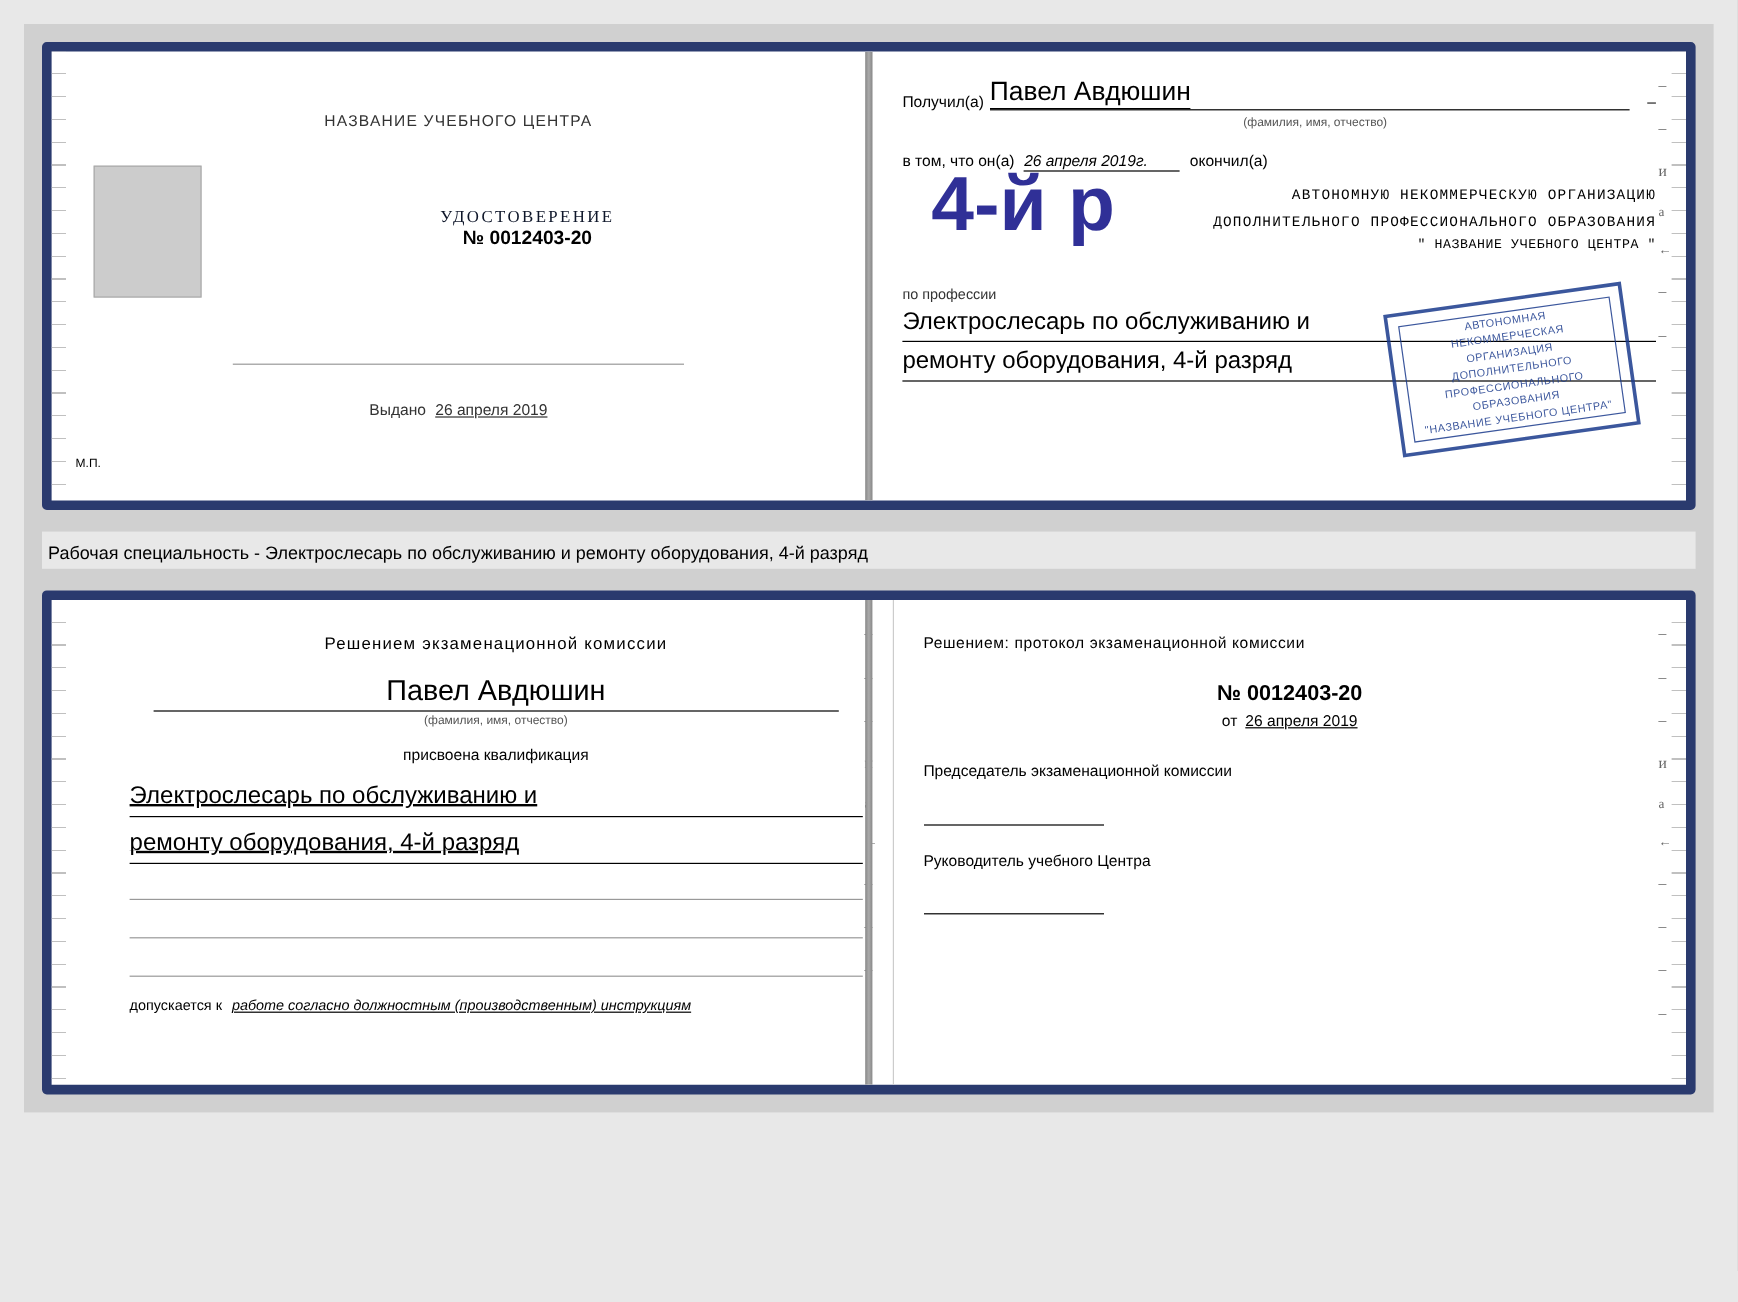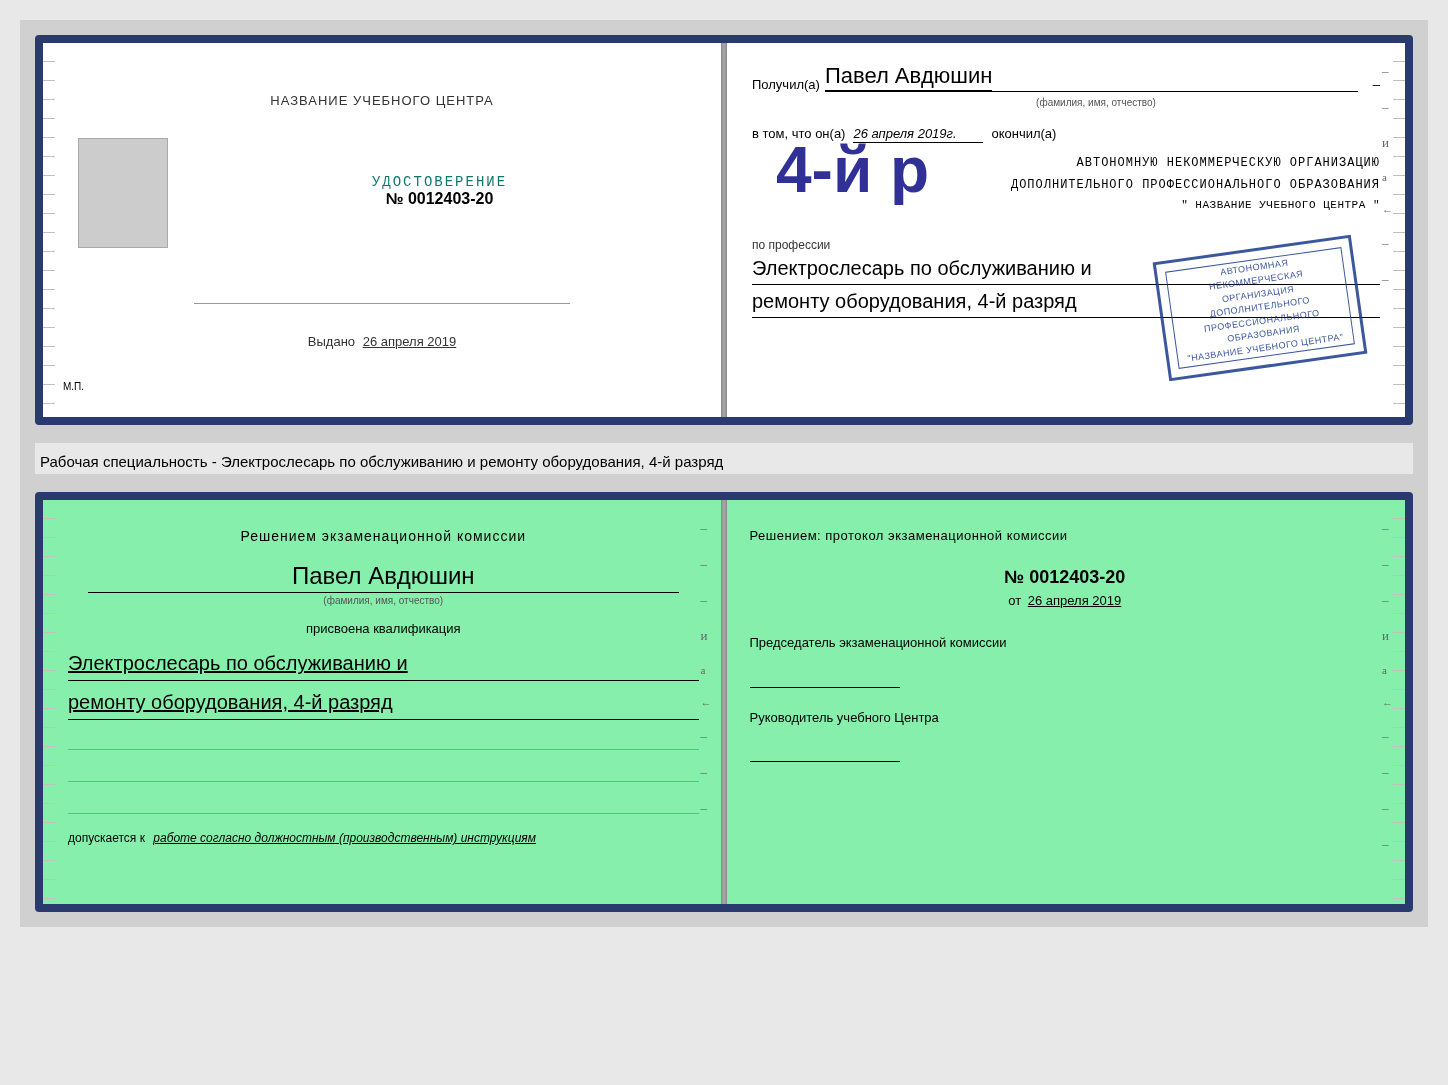--- a/index.html
+++ b/index.html
@@ -79,22 +79,22 @@
     }
 
     .cert-number-section {
       text-align: center;
       margin-bottom: 30px;
     }
 
     .cert-label {
       font-size: 14px;
       letter-spacing: 2px;
-      font-family: Liberation Mono, monospace;
-      color: #0f766e;
+      font-family: Liberation Serif, serif;
+      color: #0f172a;
     }
 
     .cert-number {
       font-size: 16px;
       font-weight: bold;
       color: #000;
       font-family: Arial, sans-serif;
     }
 
     .issued-line {
@@ -242,26 +242,27 @@
       font-family: Arial, sans-serif;
       color: #000;
       padding: 8px 5px 2px 5px;
       background: #e8e8e8;
       line-height: 1.4;
     }
 
     
     .doc-bottom {
       display: flex;
-      background: #86efac;
+      background: #ffffff;
       border: 8px solid #2a3a6e;
       border-radius: 4px;
       min-height: 420px;
       position: relative;
       overflow: hidden;
+      padding-left: 40px;
     }
 
     .doc-bottom::before {
       content: '';
       position: absolute;
       left: 50%;
       top: 0;
       bottom: 0;
       width: 6px;
       background: linear-gradient(to right, #888, #aaa, #888);

